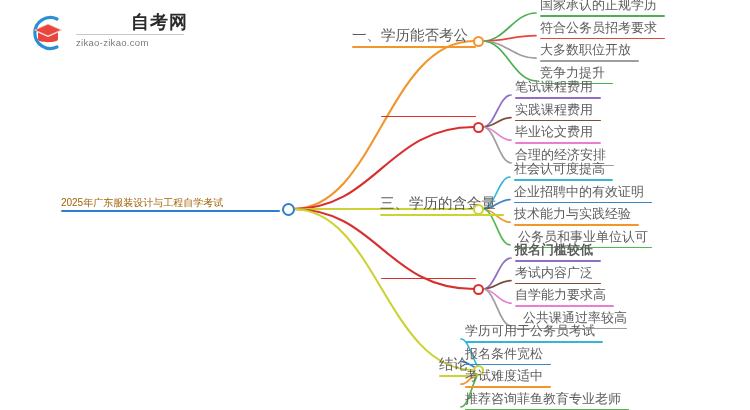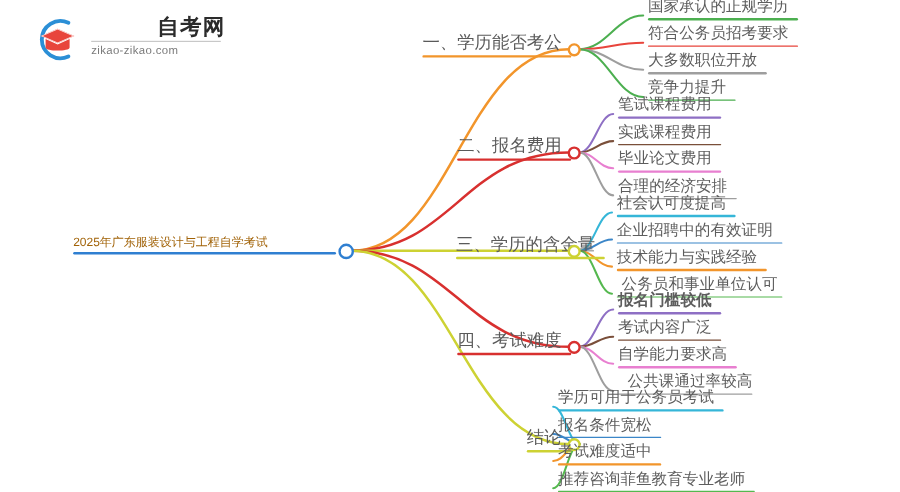--- a/index.html
+++ b/index.html
@@ -85,20 +85,21 @@
     border-radius: 1px;
   }
 
   .root-node .lbl {
     font-size: 10px;
     color: #a16207;
   }
   .topic-node .lbl {
     font-size: 14.5px;
     color: #5a5a5a;
+    font-family: Liberation Mono, monospace;
   }
   .leaf-node .lbl {
     font-size: 13px;
     color: #5d5d5d;
   }
 
   .dot {
     position: absolute;
     border-radius: 50%;
     background: #ffffff;
@@ -183,21 +184,20 @@
       </div>
       <div class="node leaf-node" style="left: 540px; top: 43.2px;">
         <span class="lbl">大多数职位开放</span>
         <span class="ul" style="background: rgb(158, 158, 158); width: 99px;"></span>
       </div>
       <div class="node leaf-node" style="left: 540px; top: 65.8px;">
         <span class="lbl">竞争力提升</span>
         <span class="ul" style="background: rgb(76, 175, 80); width: 73px;"></span>
       </div>
       <div class="node topic-node" style="left: 381px; top: 113.66px;">
-        <span class="lbl">二、报名费用</span>
         <span class="ul" style="background: rgb(216, 48, 47); width: 95px;"></span>
       </div>
       <div class="dot dot-topic" style="left: 472.5px; top: 121.5px; border-color: rgb(216, 48, 47);"></div>
       <div class="node leaf-node" style="left: 515px; top: 80px;">
         <span class="lbl">笔试课程费用</span>
         <span class="ul" style="background: rgb(142, 111, 196); width: 86px;"></span>
       </div>
       <div class="node leaf-node" style="left: 515px; top: 102.6px;">
         <span class="lbl">实践课程费用</span>
         <span class="ul" style="background: rgb(122, 79, 58); width: 86px;"></span>
@@ -225,21 +225,20 @@
       </div>
       <div class="node leaf-node" style="left: 514px; top: 207.2px;">
         <span class="lbl">技术能力与实践经验</span>
         <span class="ul" style="background: rgb(242, 149, 43); width: 125px;"></span>
       </div>
       <div class="node leaf-node" style="left: 514px; top: 229.8px; text-align: center;">
         <span class="lbl">公务员和事业单位认可</span>
         <span class="ul" style="background: rgb(85, 184, 79); width: 138px;"></span>
       </div>
       <div class="node topic-node" style="left: 381px; top: 275.66px;">
-        <span class="lbl">四、考试难度</span>
         <span class="ul" style="background: rgb(216, 48, 47); width: 95px;"></span>
       </div>
       <div class="dot dot-topic" style="left: 472.5px; top: 283.5px; border-color: rgb(216, 48, 47);"></div>
       <div class="node leaf-node" style="left: 515px; top: 243px; font-weight: bold;">
         <span class="lbl">报名门槛较低</span>
         <span class="ul" style="background: rgb(142, 111, 196); width: 86px;"></span>
       </div>
       <div class="node leaf-node" style="left: 515px; top: 265.6px;">
         <span class="lbl">考试内容广泛</span>
         <span class="ul" style="background: rgb(122, 79, 58); width: 86px;"></span>

